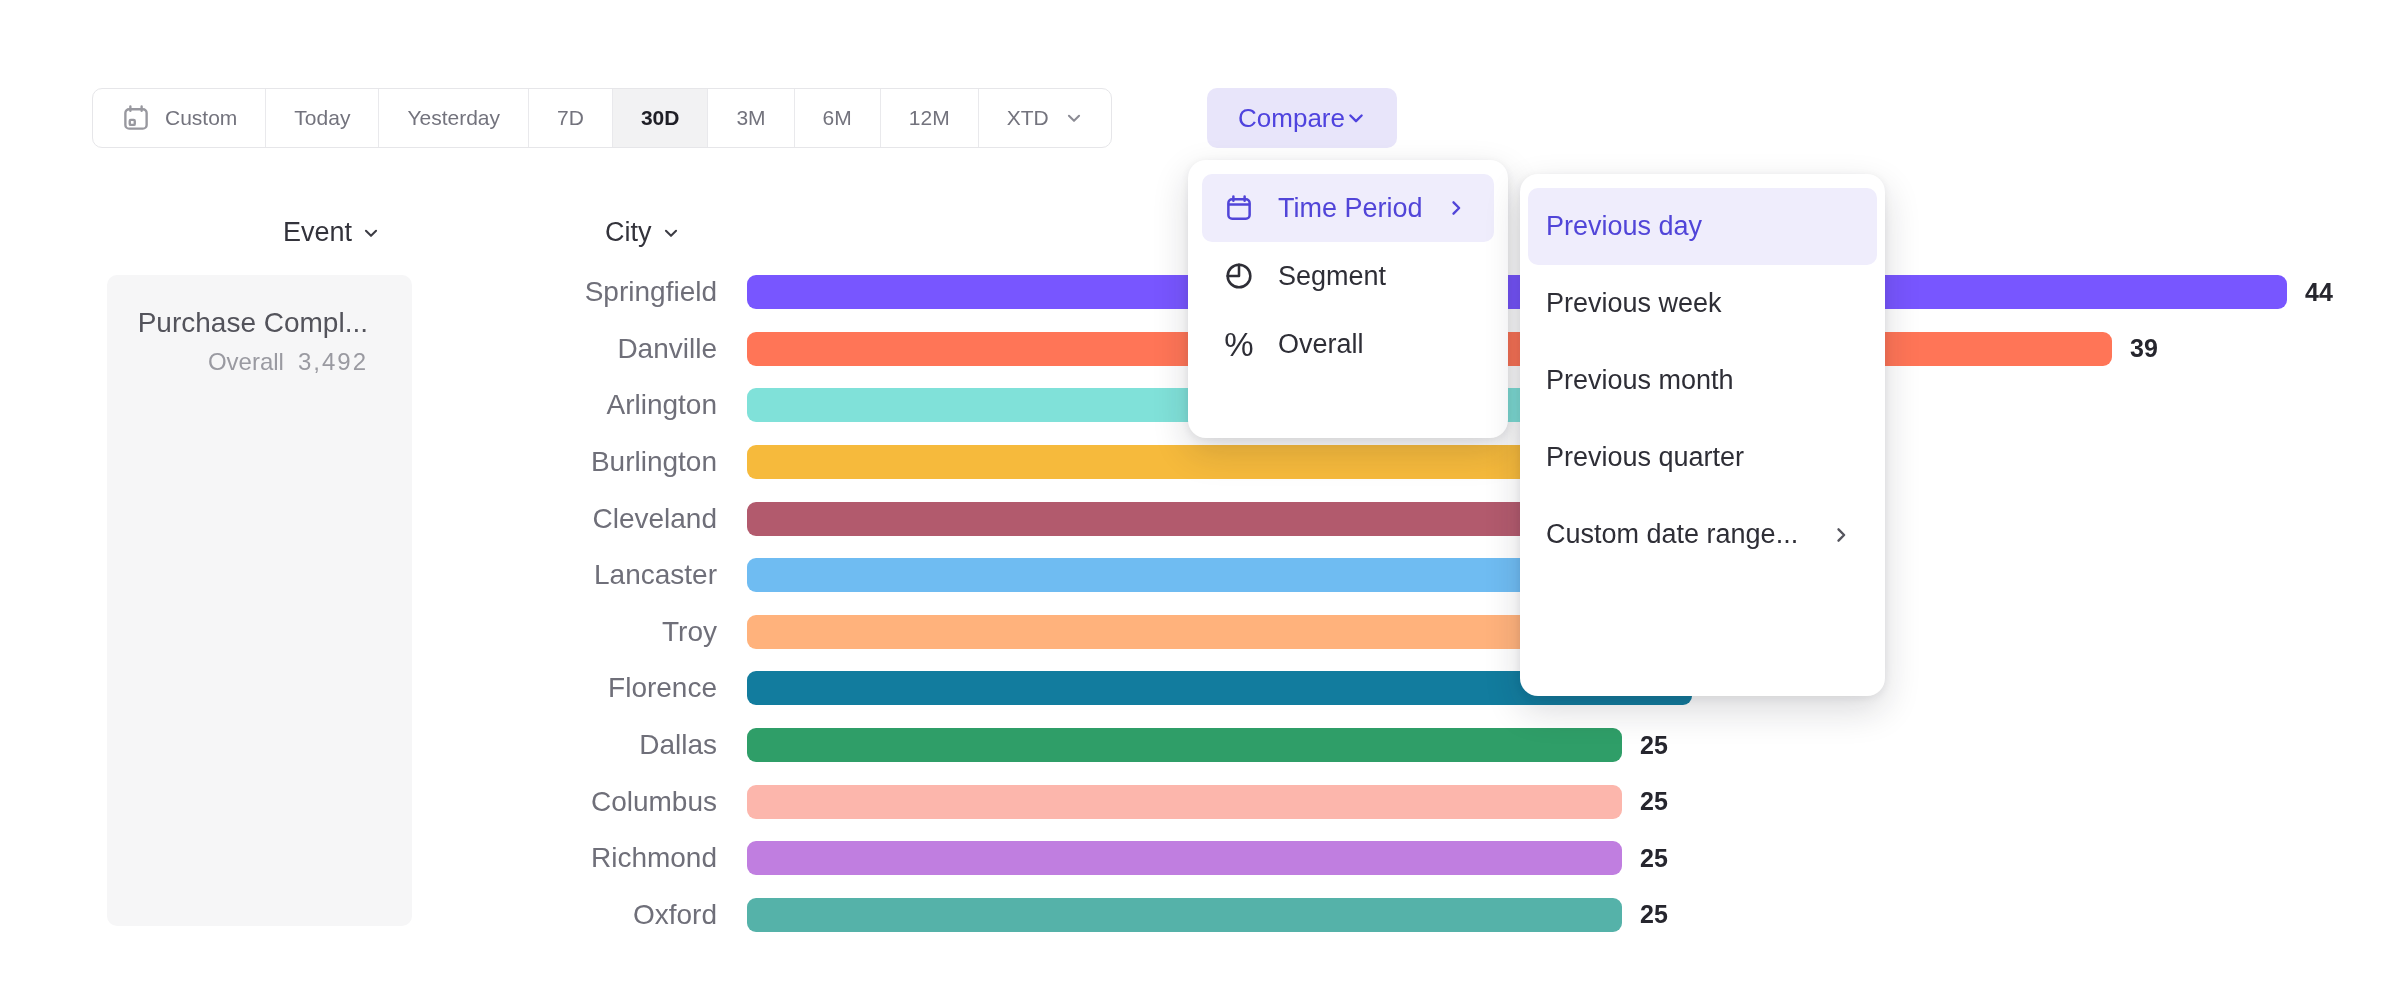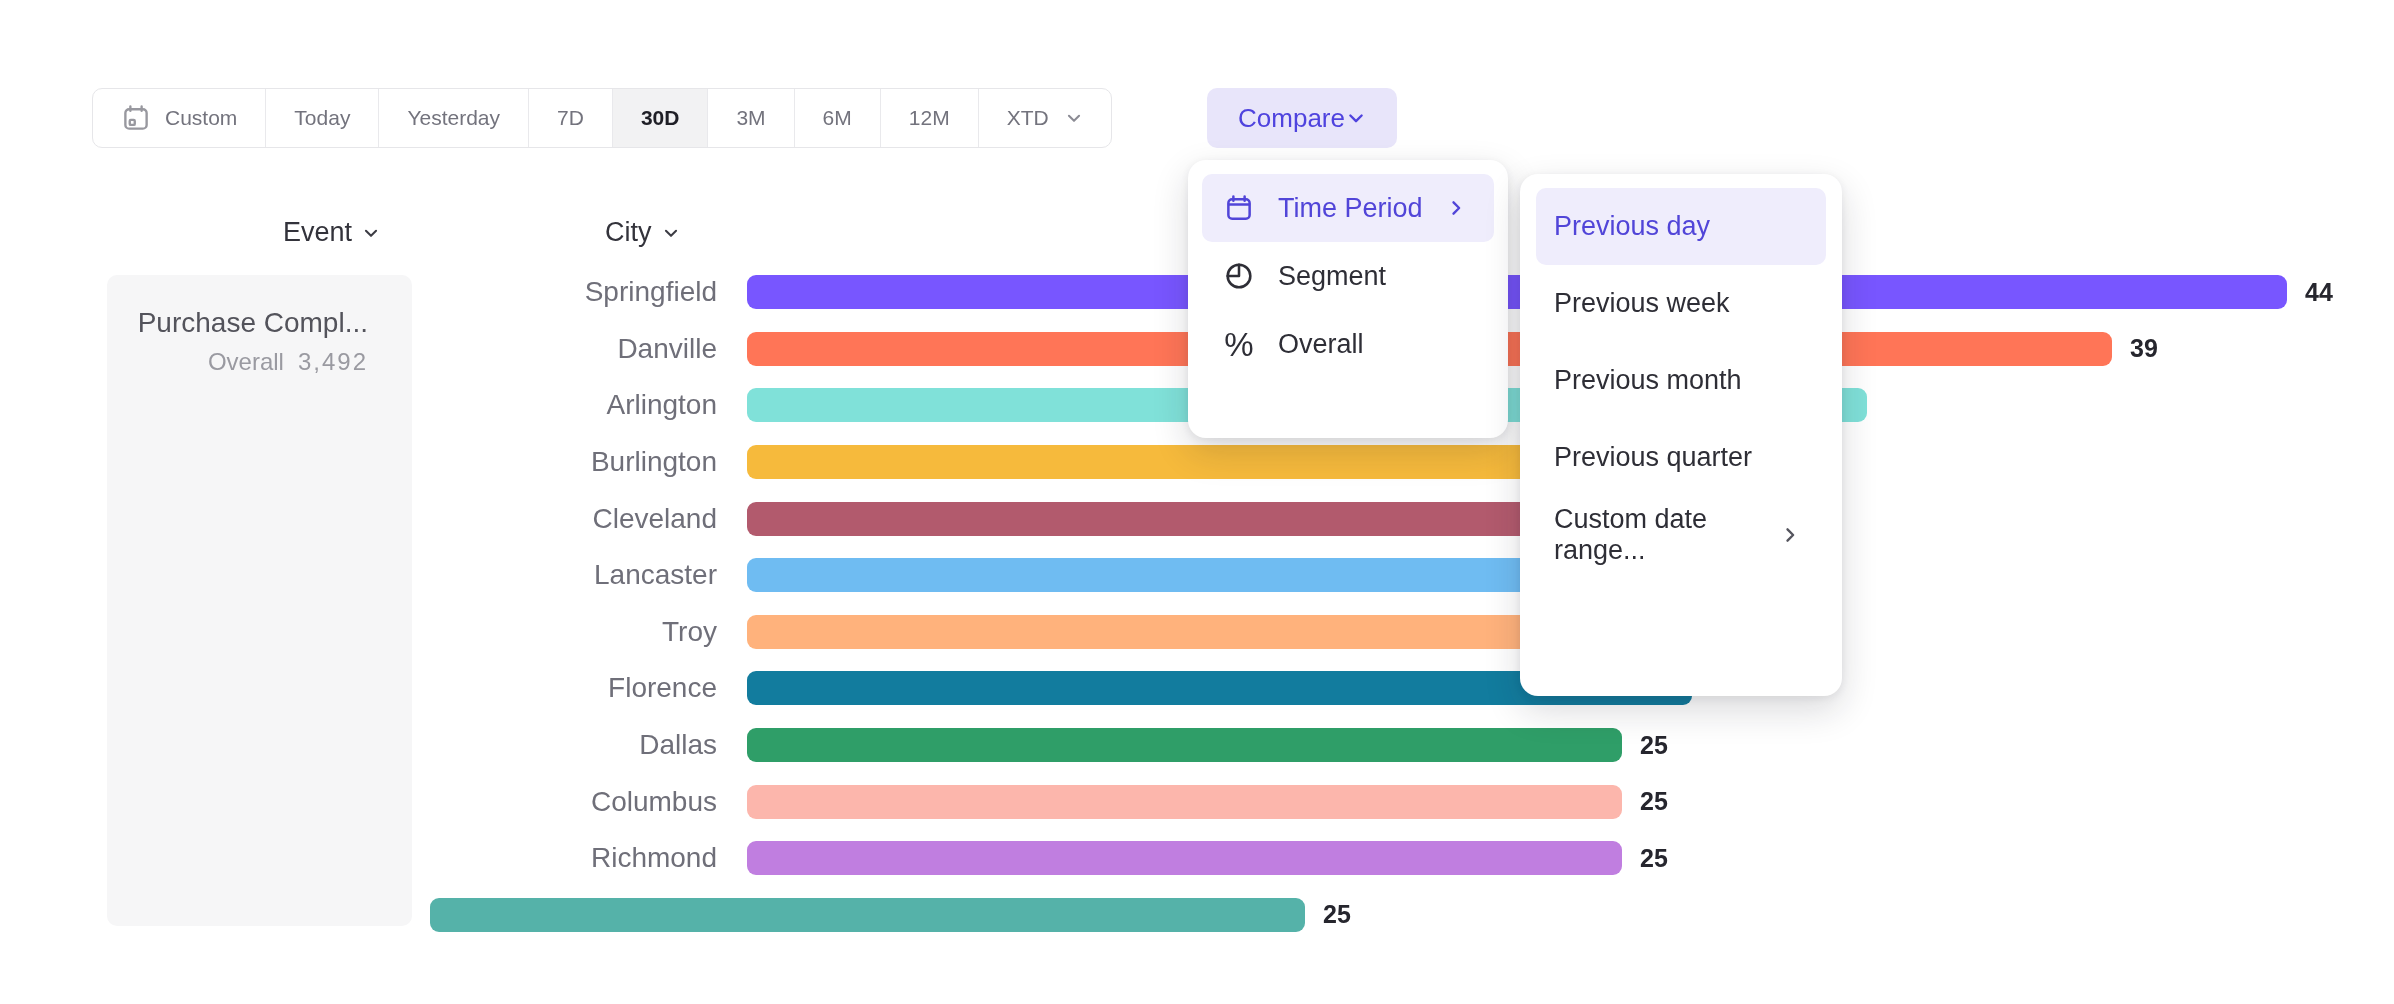--- a/index.html
+++ b/index.html
@@ -47,21 +47,21 @@
   .bar-row{display:flex;align-items:center;height:56.6px;}
   .bar-label{width:317px;text-align:right;font-size:28px;color:#6f6f79;flex:none;}
   .bar{height:34px;border-radius:9px;margin-left:30px;flex:none;}
   .bar-value{margin-left:18px;font-size:25px;font-weight:700;color:#26262e;white-space:nowrap;}
   
   .menu{
     position:absolute;background:#fff;border-radius:18px;box-sizing:border-box;
     box-shadow:0 14px 36px rgba(25,25,40,.16),0 2px 8px rgba(25,25,40,.07);
   }
   .menu.compare-menu{left:1188px;top:160px;width:320px;height:278px;padding:14px;z-index:20;}
-  .menu.tp-submenu{left:1520px;top:174px;width:322px;height:522px;padding:14px 16px;z-index:21;}
+  .menu.tp-submenu{left:1520px;top:174px;width:365px;height:522px;padding:14px 8px;z-index:21;}
   .menu-item{
     display:flex;align-items:center;height:68px;border-radius:10px;cursor:pointer;
     padding:0 20px;box-sizing:border-box;font-size:27px;color:#2e2e36;font-weight:500;
   }
   .menu-item.selected{background:#efedfc;color:#5145d8;}
   .menu-item .mi-icon{width:34px;display:flex;justify-content:center;flex:none;}
   .menu-item .mi-label{margin-left:22px;}
   .menu-item .mi-chev{margin-left:auto;margin-right:8px;display:flex;}
   .tp-submenu .menu-item{height:77px;padding:0 18px;}
   .pct-glyph{font-size:33px;font-weight:500;color:#2e2e36;line-height:1;}
@@ -197,20 +197,21 @@
       <div class="bar-label">Columbus</div>
       <div class="bar" style="width: 875px; background: rgb(252, 182, 172);"></div>
       <div class="bar-value">25</div>
     </div>
     <div class="bar-row">
       <div class="bar-label">Richmond</div>
       <div class="bar" style="width: 875px; background: rgb(192, 126, 224);"></div>
       <div class="bar-value">25</div>
     </div>
     <div class="bar-row">
+      <div class="bar-label">Oxford</div>
       <div class="bar" style="width: 875px; background: rgb(85, 178, 169);"></div>
       <div class="bar-value">25</div>
     </div>
   </div>
 
   <div class="menu compare-menu">
     <div class="menu-item selected">
       <span class="mi-icon">
         <svg width="30" height="30" viewBox="0 0 24 24" fill="none" stroke="#5145d8" stroke-width="2" stroke-linecap="round">
           <rect x="3.5" y="5" width="17" height="15.5" rx="3"></rect>

